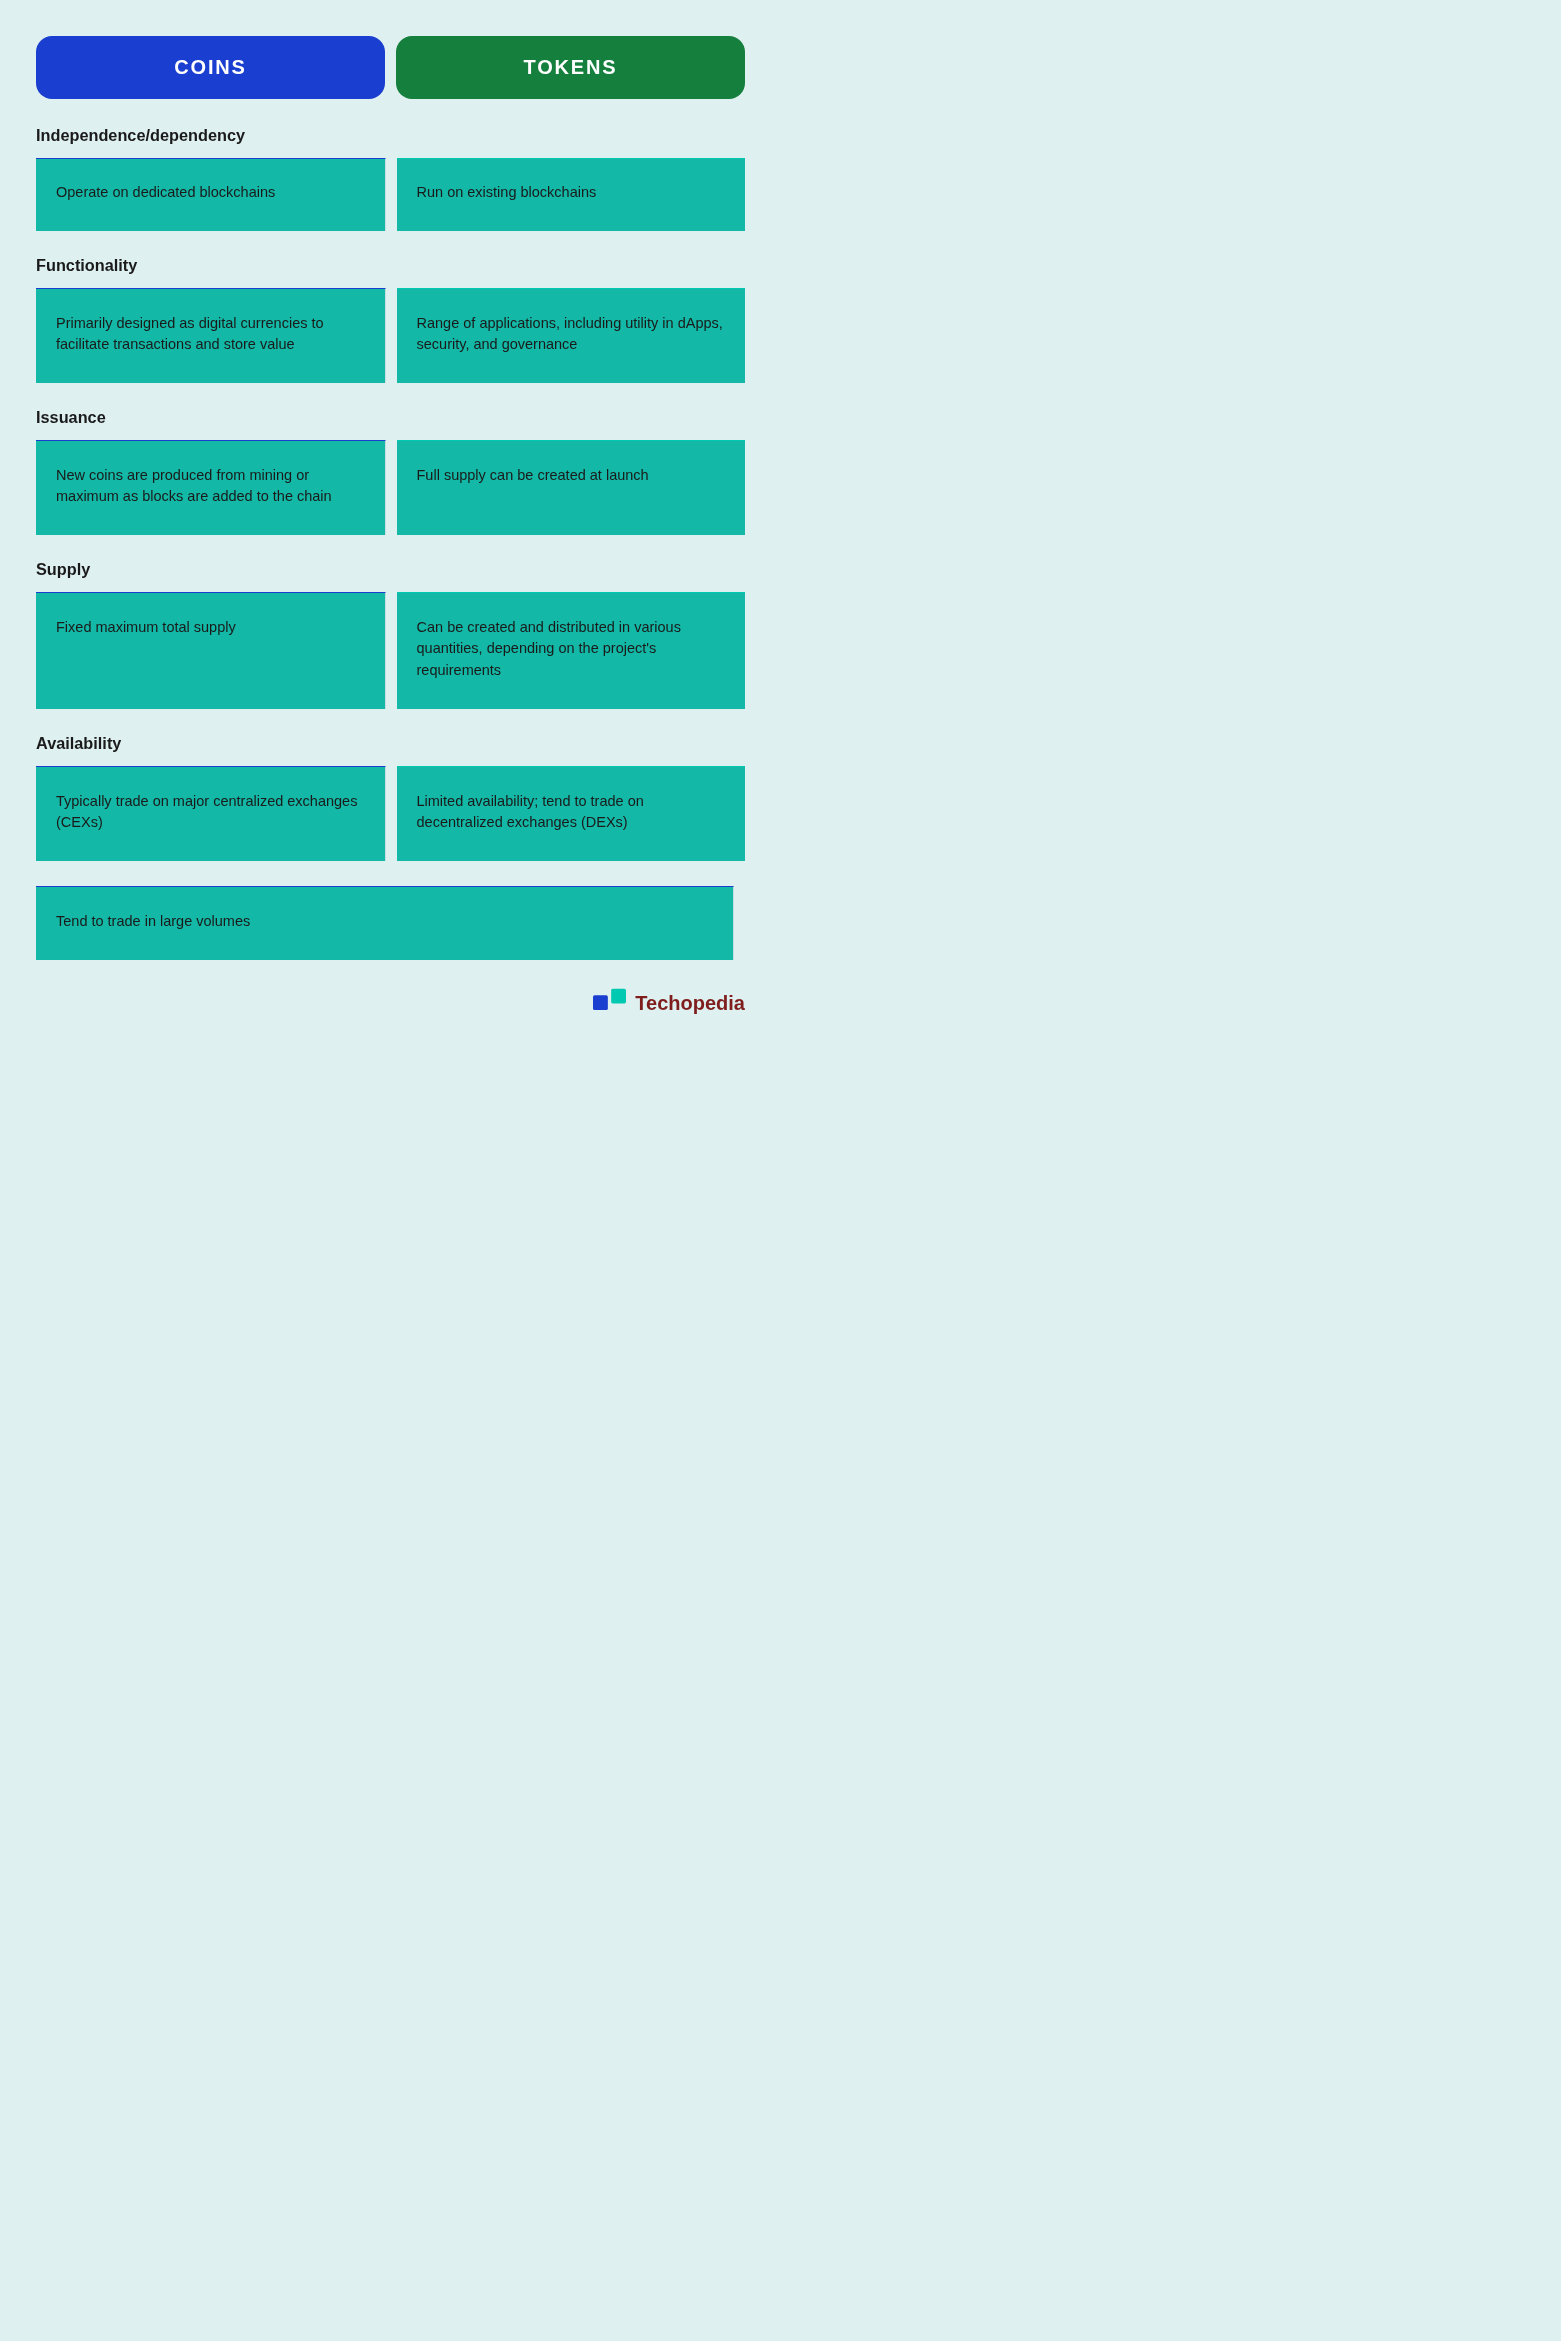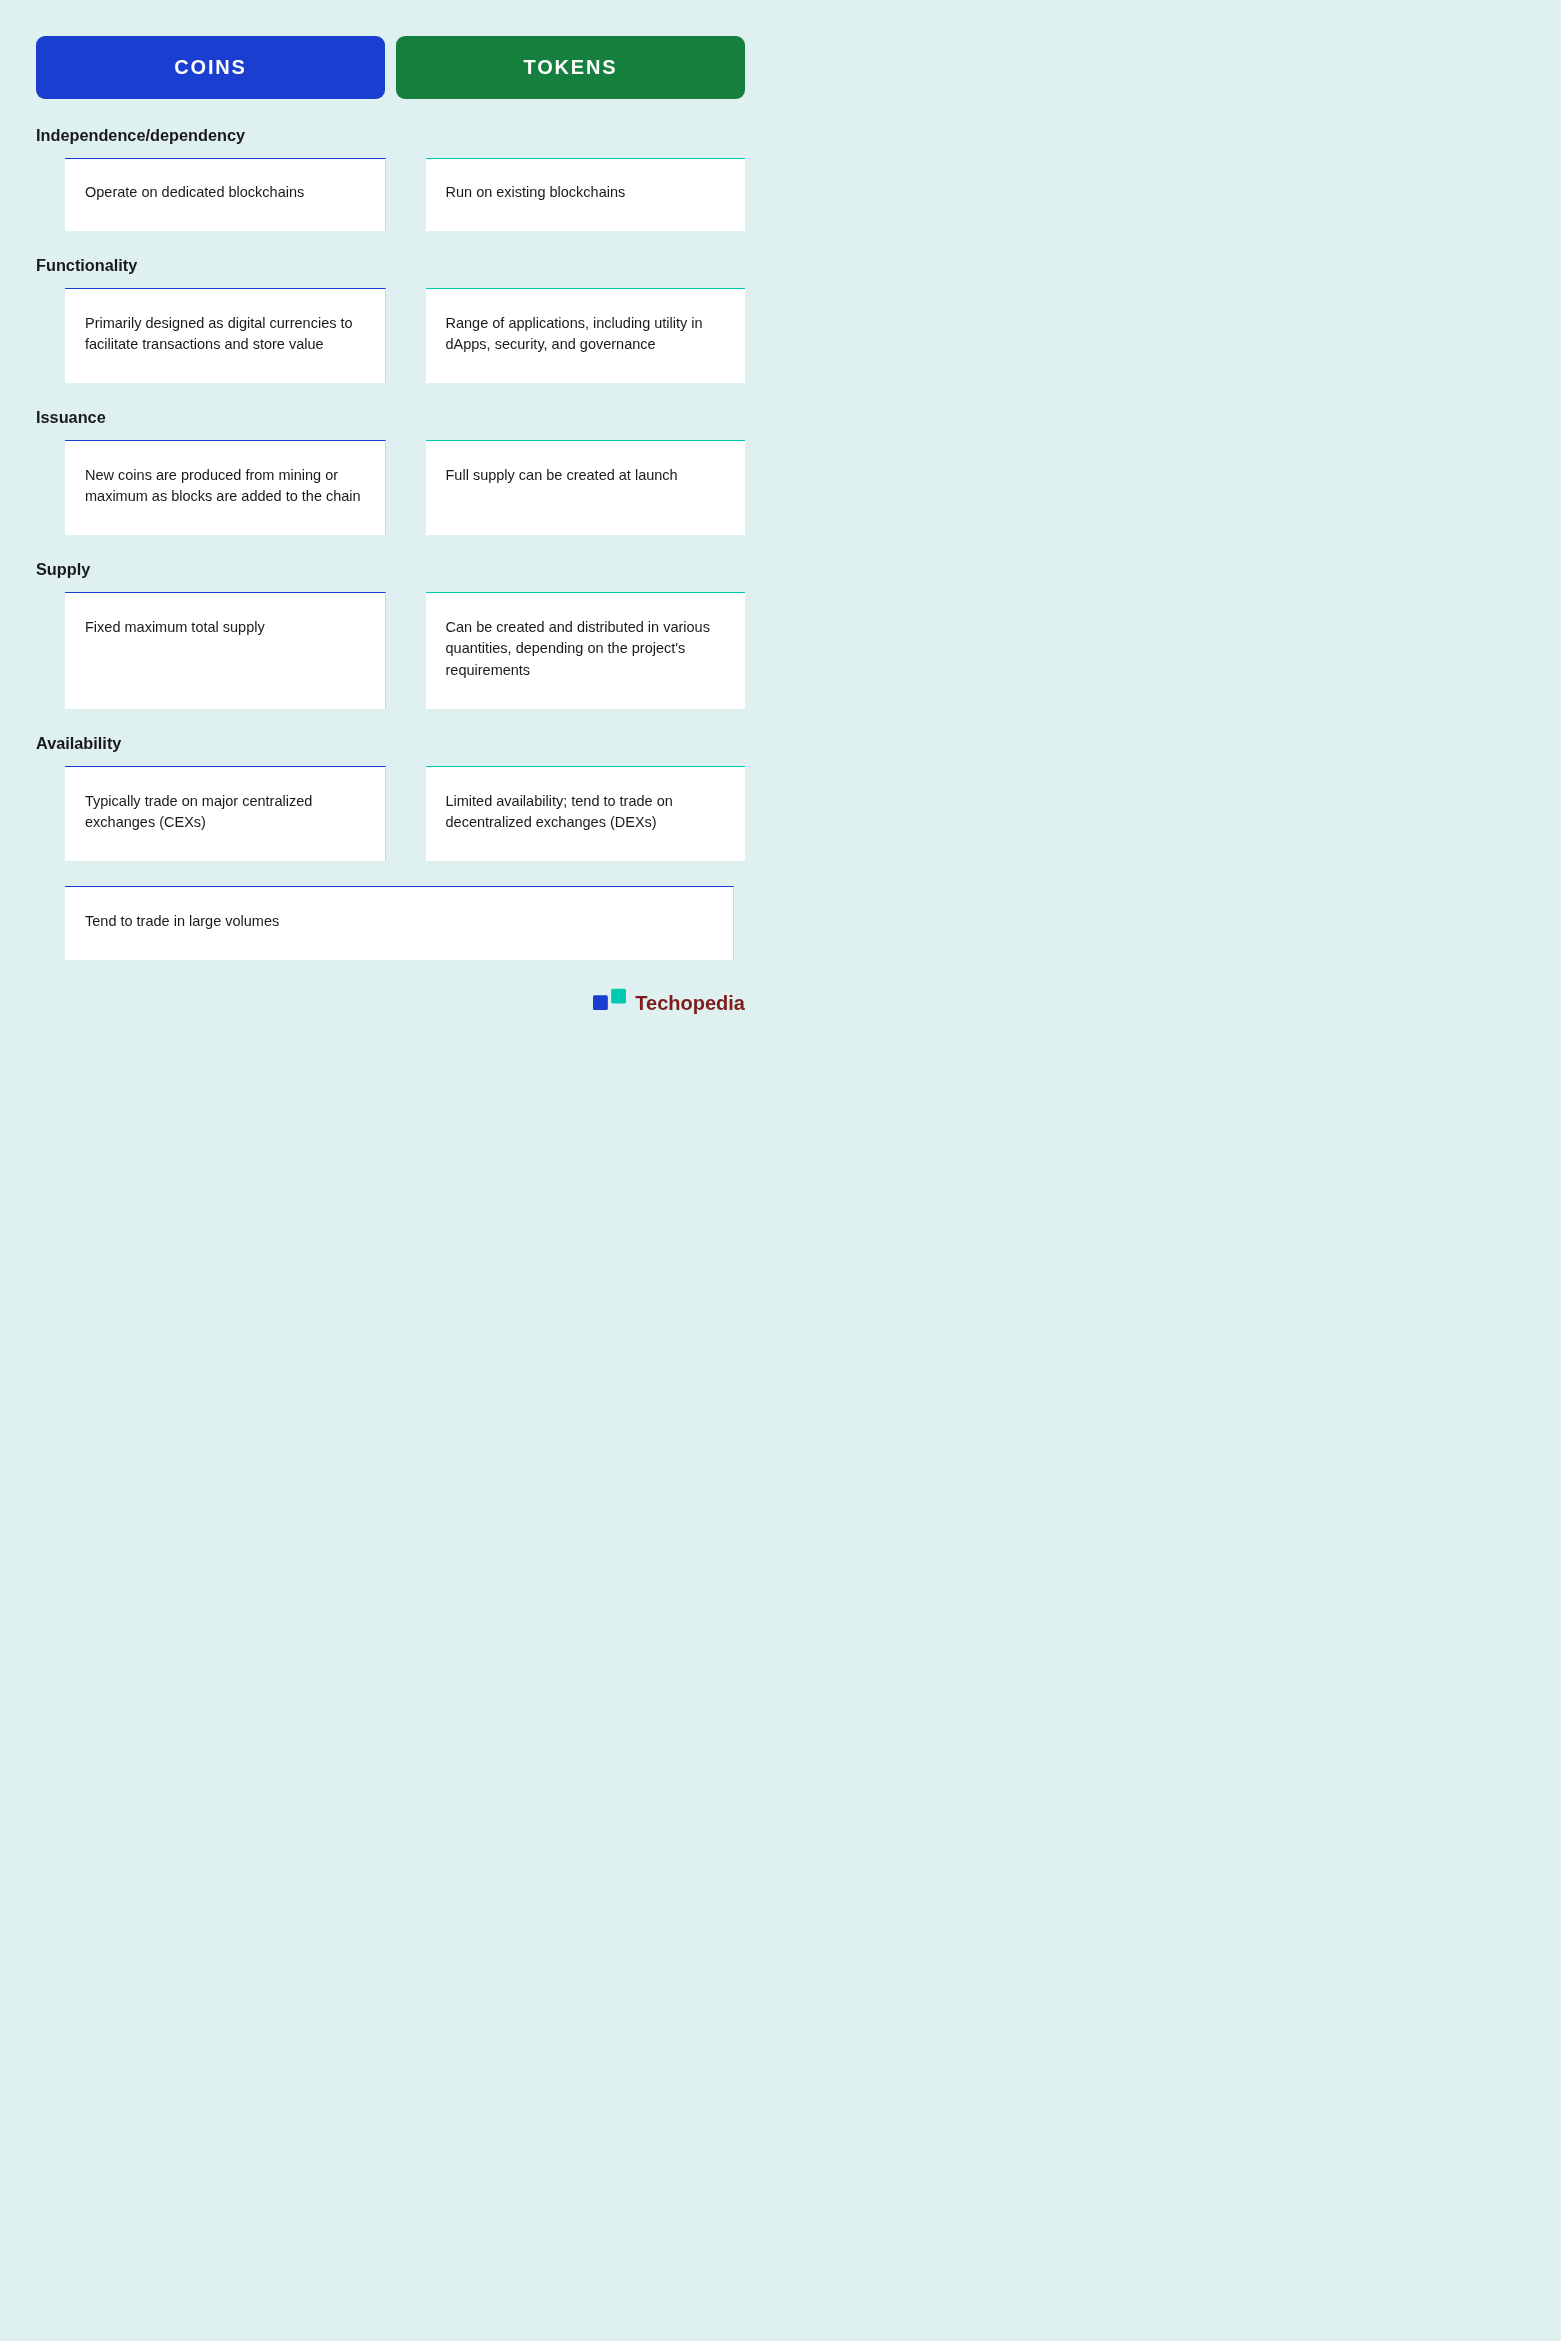--- a/index.html
+++ b/index.html
@@ -23,21 +23,21 @@
       margin-bottom: 27px;
     }
 
     .header-cell {
       flex: 1;
       padding: 20px 9px;
       text-align: center;
       font-weight: 800;
       font-size: 20px;
       letter-spacing: 1.8px;
-      border-radius: 9px;
+      border-radius: 16px;
       color: #fff;
     }
 
     .header-coins {
       background-color: #1a3ecf;
     }
 
     .header-tokens {
       background-color: #15803d;
     }
@@ -60,22 +60,21 @@
       gap: 0;
     }
 
     .data-cell {
       flex: 1;
       padding: 23.6px 20px 27px 20px;
       font-size: 14.5px;
       color: #1a1a1a;
       line-height: 1.5;
       border-top: 1.8px solid;
-      background-color: #ffffff;
-      margin-left: 29px;
+      background-color: #14b8a6;
     }
 
     .data-cell-coins {
       border-top-color: #1a3ecf;
       border-right: 0.9px solid #c8dde0;
       margin-right: 11px;
     }
 
     .data-cell-tokens {
       border-top-color: #00c9b1;

